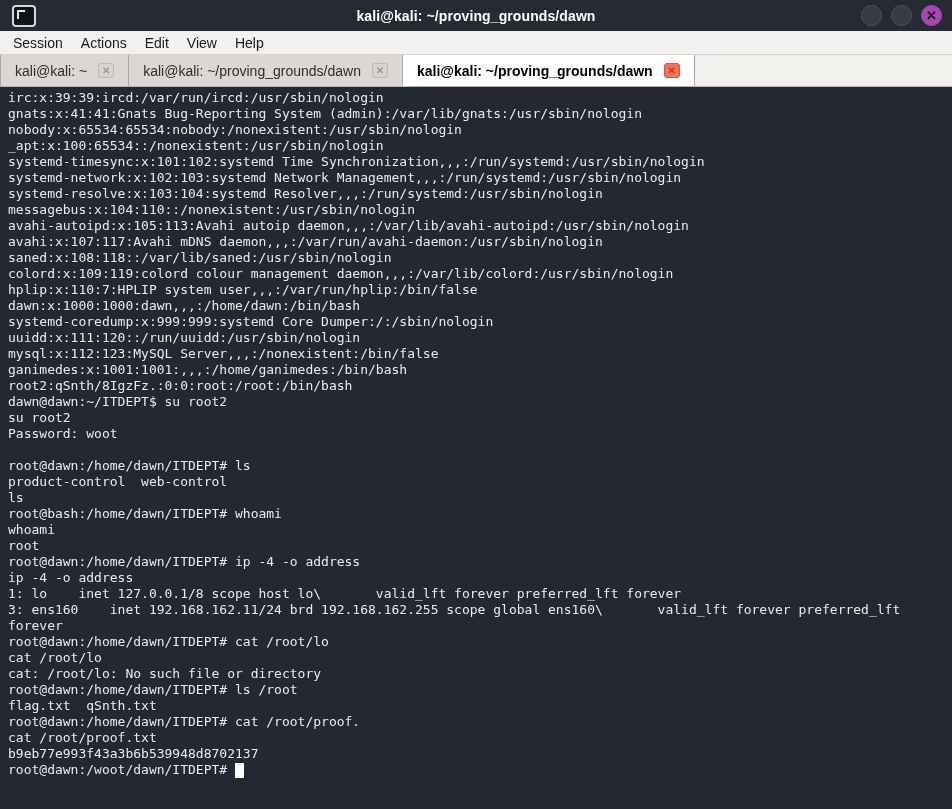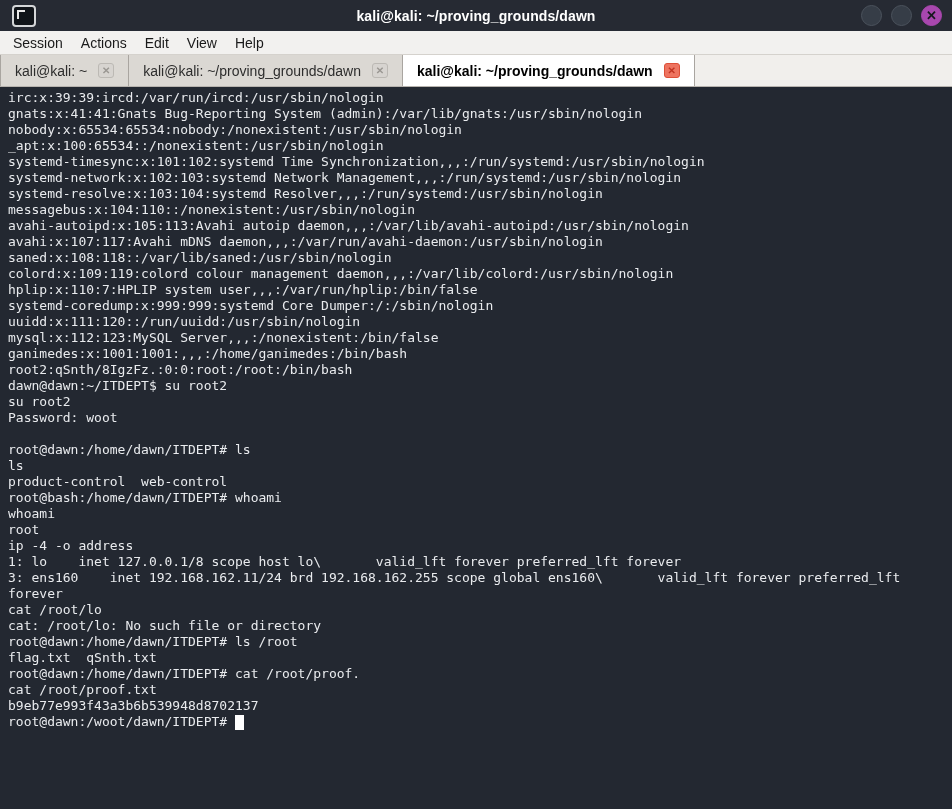--- a/index.html
+++ b/index.html
@@ -90,39 +90,42 @@
         <div class="term-line">_apt:x:100:65534::/nonexistent:/usr/sbin/nologin</div>
         <div class="term-line">systemd-timesync:x:101:102:systemd Time Synchronization,,,:/run/systemd:/usr/sbin/nologin</div>
         <div class="term-line">systemd-network:x:102:103:systemd Network Management,,,:/run/systemd:/usr/sbin/nologin</div>
         <div class="term-line">systemd-resolve:x:103:104:systemd Resolver,,,:/run/systemd:/usr/sbin/nologin</div>
         <div class="term-line">messagebus:x:104:110::/nonexistent:/usr/sbin/nologin</div>
         <div class="term-line">avahi-autoipd:x:105:113:Avahi autoip daemon,,,:/var/lib/avahi-autoipd:/usr/sbin/nologin</div>
         <div class="term-line">avahi:x:107:117:Avahi mDNS daemon,,,:/var/run/avahi-daemon:/usr/sbin/nologin</div>
         <div class="term-line">saned:x:108:118::/var/lib/saned:/usr/sbin/nologin</div>
         <div class="term-line">colord:x:109:119:colord colour management daemon,,,:/var/lib/colord:/usr/sbin/nologin</div>
         <div class="term-line">hplip:x:110:7:HPLIP system user,,,:/var/run/hplip:/bin/false</div>
+        <div class="term-line">dawn:x:1000:1000:dawn,,,:/home/dawn:/bin/bash</div>
         <div class="term-line">systemd-coredump:x:999:999:systemd Core Dumper:/:/sbin/nologin</div>
         <div class="term-line">uuidd:x:111:120::/run/uuidd:/usr/sbin/nologin</div>
         <div class="term-line">mysql:x:112:123:MySQL Server,,,:/nonexistent:/bin/false</div>
         <div class="term-line">ganimedes:x:1001:1001:,,,:/home/ganimedes:/bin/bash</div>
         <div class="term-line">root2:qSnth/8IgzFz.:0:0:root:/root:/bin/bash</div>
         <div class="term-line">dawn@dawn:~/ITDEPT$ su root2</div>
         <div class="term-line">su root2</div>
         <div class="term-line">Password: woot</div>
         <div class="term-line"></div>
         <div class="term-line">root@dawn:/home/dawn/ITDEPT# ls</div>
+        <div class="term-line">product-control  web-control</div>
         <div class="term-line">ls</div>
-        <div class="term-line">product-control  web-control</div>
         <div class="term-line">root@bash:/home/dawn/ITDEPT# whoami</div>
         <div class="term-line">whoami</div>
         <div class="term-line">root</div>
+        <div class="term-line">root@dawn:/home/dawn/ITDEPT# ip -4 -o address</div>
         <div class="term-line">ip -4 -o address</div>
         <div class="term-line">1: lo    inet 127.0.0.1/8 scope host lo\       valid_lft forever preferred_lft forever</div>
         <div class="term-line">3: ens160    inet 192.168.162.11/24 brd 192.168.162.255 scope global ens160\       valid_lft forever preferred_lft</div>
         <div class="term-line">forever</div>
+        <div class="term-line">root@dawn:/home/dawn/ITDEPT# cat /root/lo</div>
         <div class="term-line">cat /root/lo</div>
         <div class="term-line">cat: /root/lo: No such file or directory</div>
         <div class="term-line">root@dawn:/home/dawn/ITDEPT# ls /root</div>
         <div class="term-line">flag.txt  qSnth.txt</div>
         <div class="term-line">root@dawn:/home/dawn/ITDEPT# cat /root/proof.</div>
         <div class="term-line">cat /root/proof.txt</div>
         <div class="term-line">b9eb77e993f43a3b6b539948d8702137</div>
       </div>
     <div class="prompt-line"><span>root@dawn:/woot/dawn/ITDEPT# </span><span class="cursor"></span></div>
   </div>

